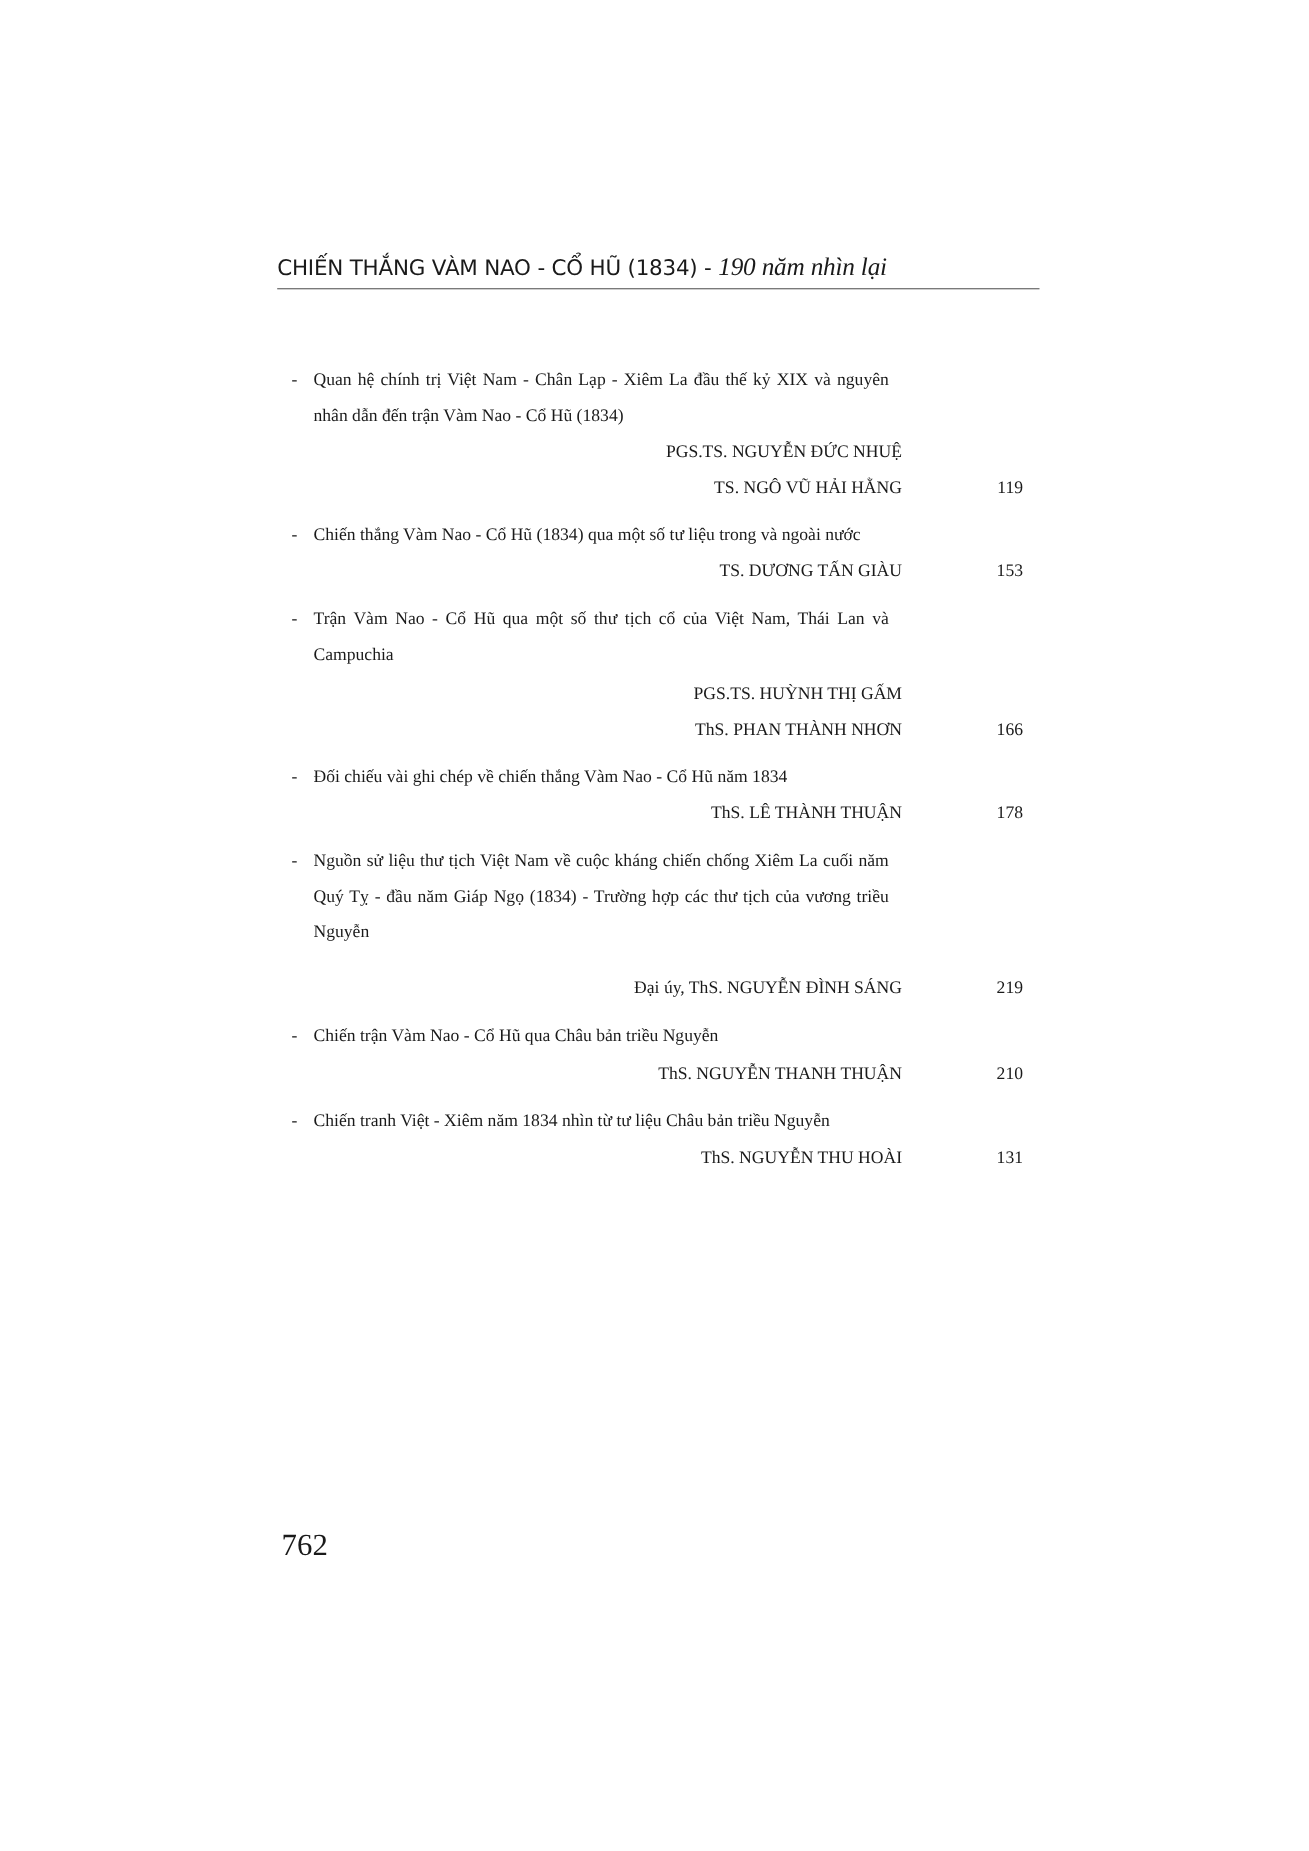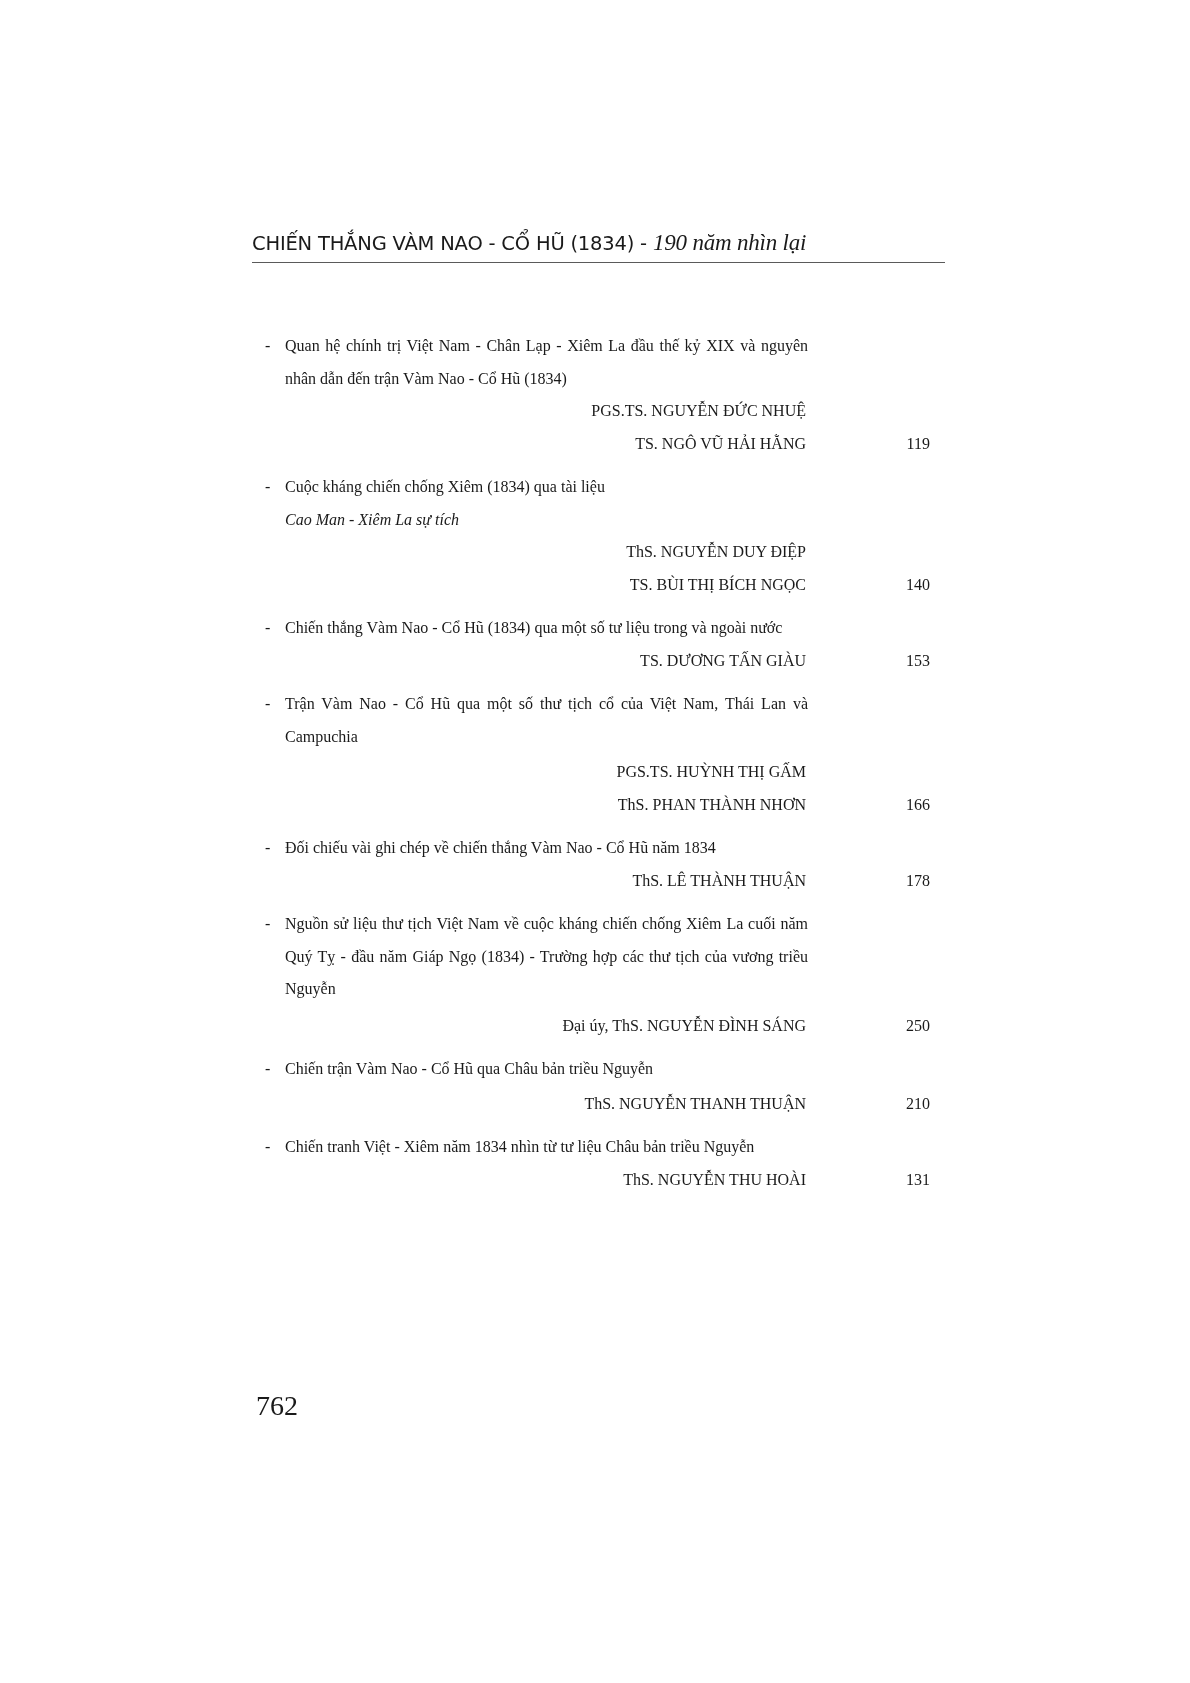--- a/index.html
+++ b/index.html
@@ -60,21 +60,21 @@
     }
     .entry-title .it {
       font-style: italic;
     }
     .author-row {
       position: relative;
       height: 32.5px;
     }
     .author {
       position: absolute;
-      right: 124px;
+      right: 110px;
       top: 0;
       white-space: nowrap;
       text-align: right;
     }
     .page-ref {
       position: absolute;
       right: 0;
       top: 0;
       text-align: right;
       white-space: nowrap;
@@ -100,30 +100,20 @@
     <div class="entry-title"><span class="dash">-</span><span>Quan hệ chính trị Việt Nam - Chân Lạp - Xiêm La đầu thế kỷ XIX và nguyên nhân dẫn đến trận Vàm Nao - Cổ Hũ (1834)</span></div>
     <div class="author-row">
       <span class="author">PGS.TS. NGUYỄN ĐỨC NHUỆ</span>
     </div>
     <div class="author-row">
       <span class="author">TS. NGÔ VŨ HẢI HẰNG</span>
       <span class="page-ref">119</span>
     </div>
   </div>
 
-  <div class="entry">
-    <div class="entry-title"><span class="dash">-</span><span>Cuộc kháng chiến chống Xiêm (1834) qua tài liệu</span><br><span class="it">Cao Man - Xiêm La sự tích</span></div>
-    <div class="author-row">
-      <span class="author">ThS. NGUYỄN DUY ĐIỆP</span>
-    </div>
-    <div class="author-row">
-      <span class="author">TS. BÙI THỊ BÍCH NGỌC</span>
-      <span class="page-ref">140</span>
-    </div>
-  </div>
 
   <div class="entry">
     <div class="entry-title"><span class="dash">-</span><span>Chiến thắng Vàm Nao - Cổ Hũ (1834) qua một số tư liệu trong và ngoài nước</span></div>
     <div class="author-row">
       <span class="author">TS. DƯƠNG TẤN GIÀU</span>
       <span class="page-ref">153</span>
     </div>
   </div>
 
   <div class="entry">
@@ -140,23 +130,23 @@
   <div class="entry">
     <div class="entry-title"><span class="dash">-</span><span>Đối chiếu vài ghi chép về chiến thắng Vàm Nao - Cổ Hũ năm 1834</span></div>
     <div class="author-row">
       <span class="author">ThS. LÊ THÀNH THUẬN</span>
       <span class="page-ref">178</span>
     </div>
   </div>
 
   <div class="entry">
     <div class="entry-title"><span class="dash">-</span><span>Nguồn sử liệu thư tịch Việt Nam về cuộc kháng chiến chống Xiêm La cuối năm Quý Tỵ - đầu năm Giáp Ngọ (1834) - Trường hợp các thư tịch của vương triều Nguyễn</span></div>
-    <div class="author-row" style="margin-top:4px;">
+    <div class="author-row" style="margin-top:18px;">
       <span class="author">Đại úy, ThS. NGUYỄN ĐÌNH SÁNG</span>
-      <span class="page-ref">250</span>
+      <span class="page-ref">219</span>
     </div>
   </div>
 
   <div class="entry">
     <div class="entry-title"><span class="dash">-</span><span>Chiến trận Vàm Nao - Cổ Hũ qua Châu bản triều Nguyễn</span></div>
     <div class="author-row" style="margin-top:2px;">
       <span class="author">ThS. NGUYỄN THANH THUẬN</span>
       <span class="page-ref">210</span>
     </div>
   </div>

